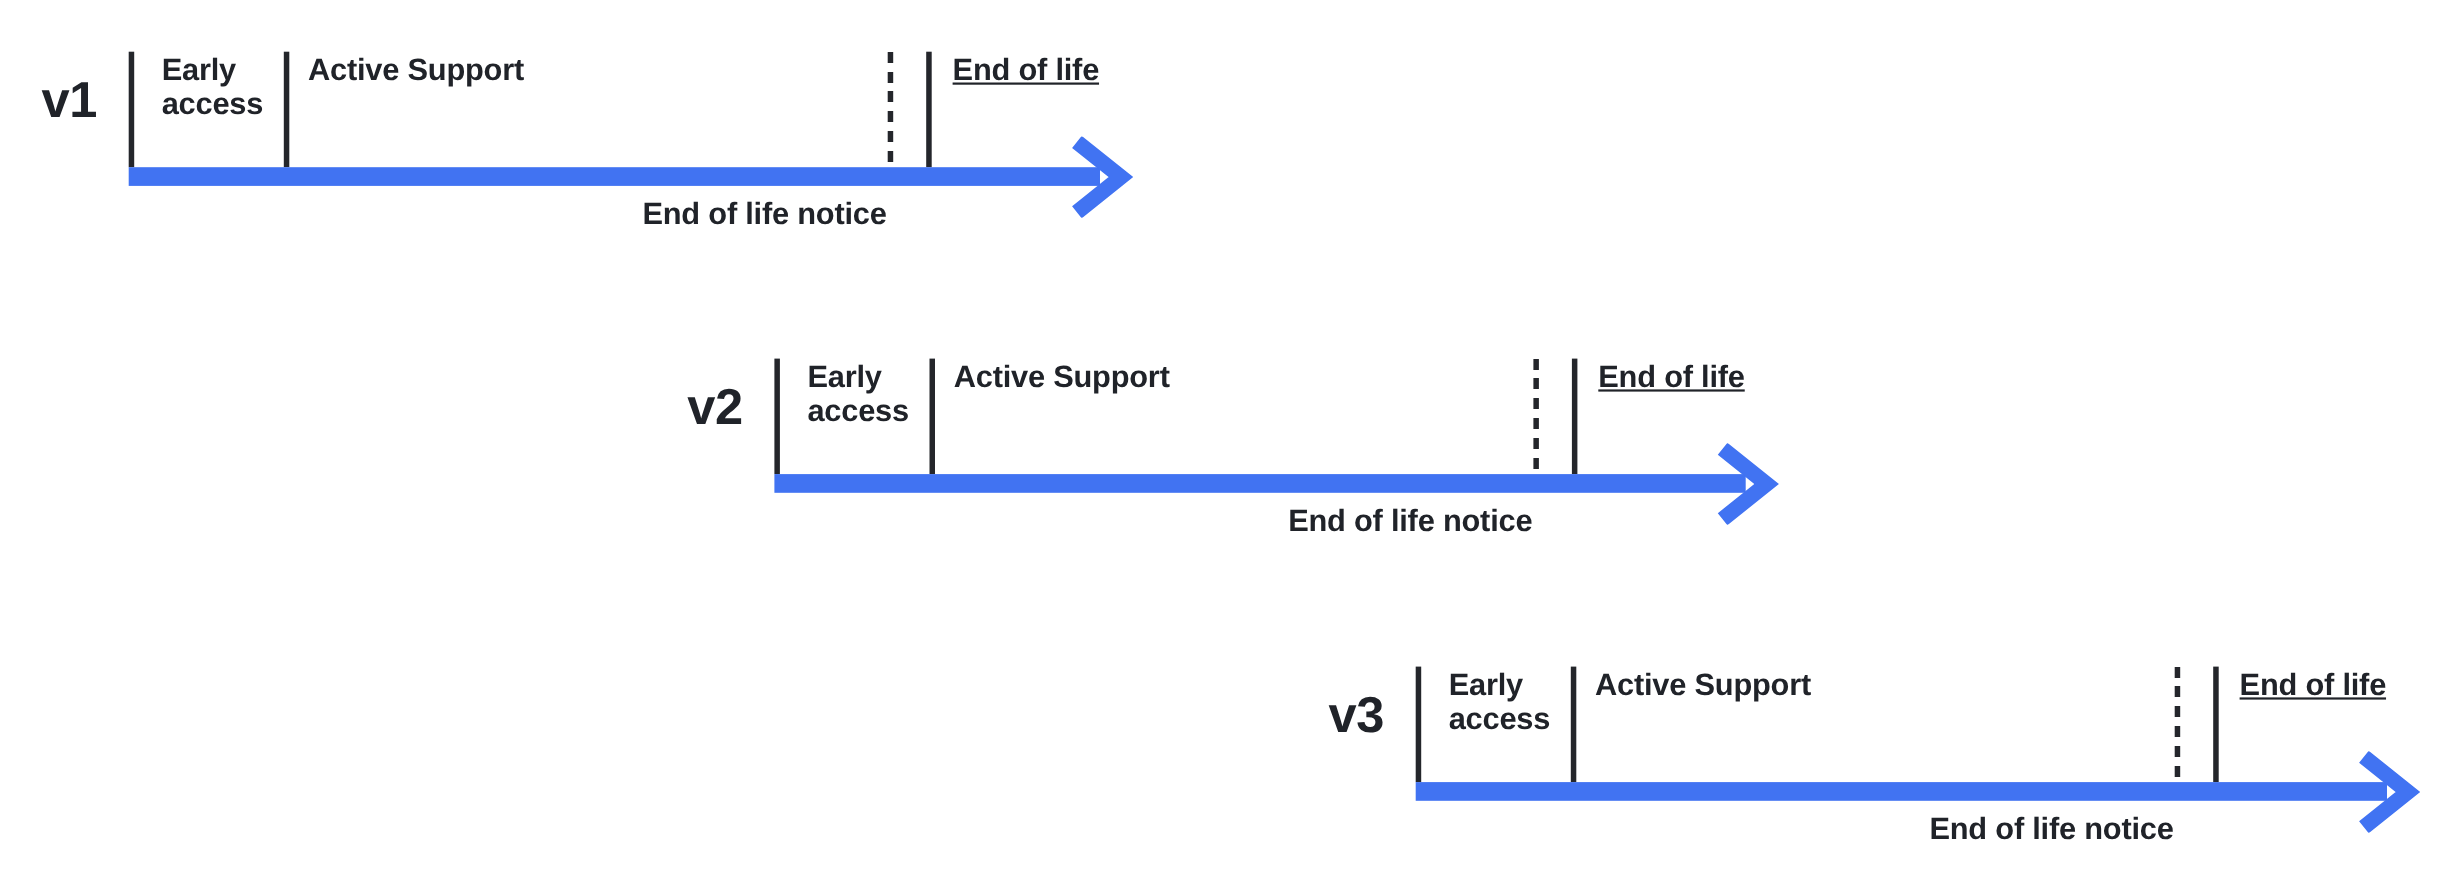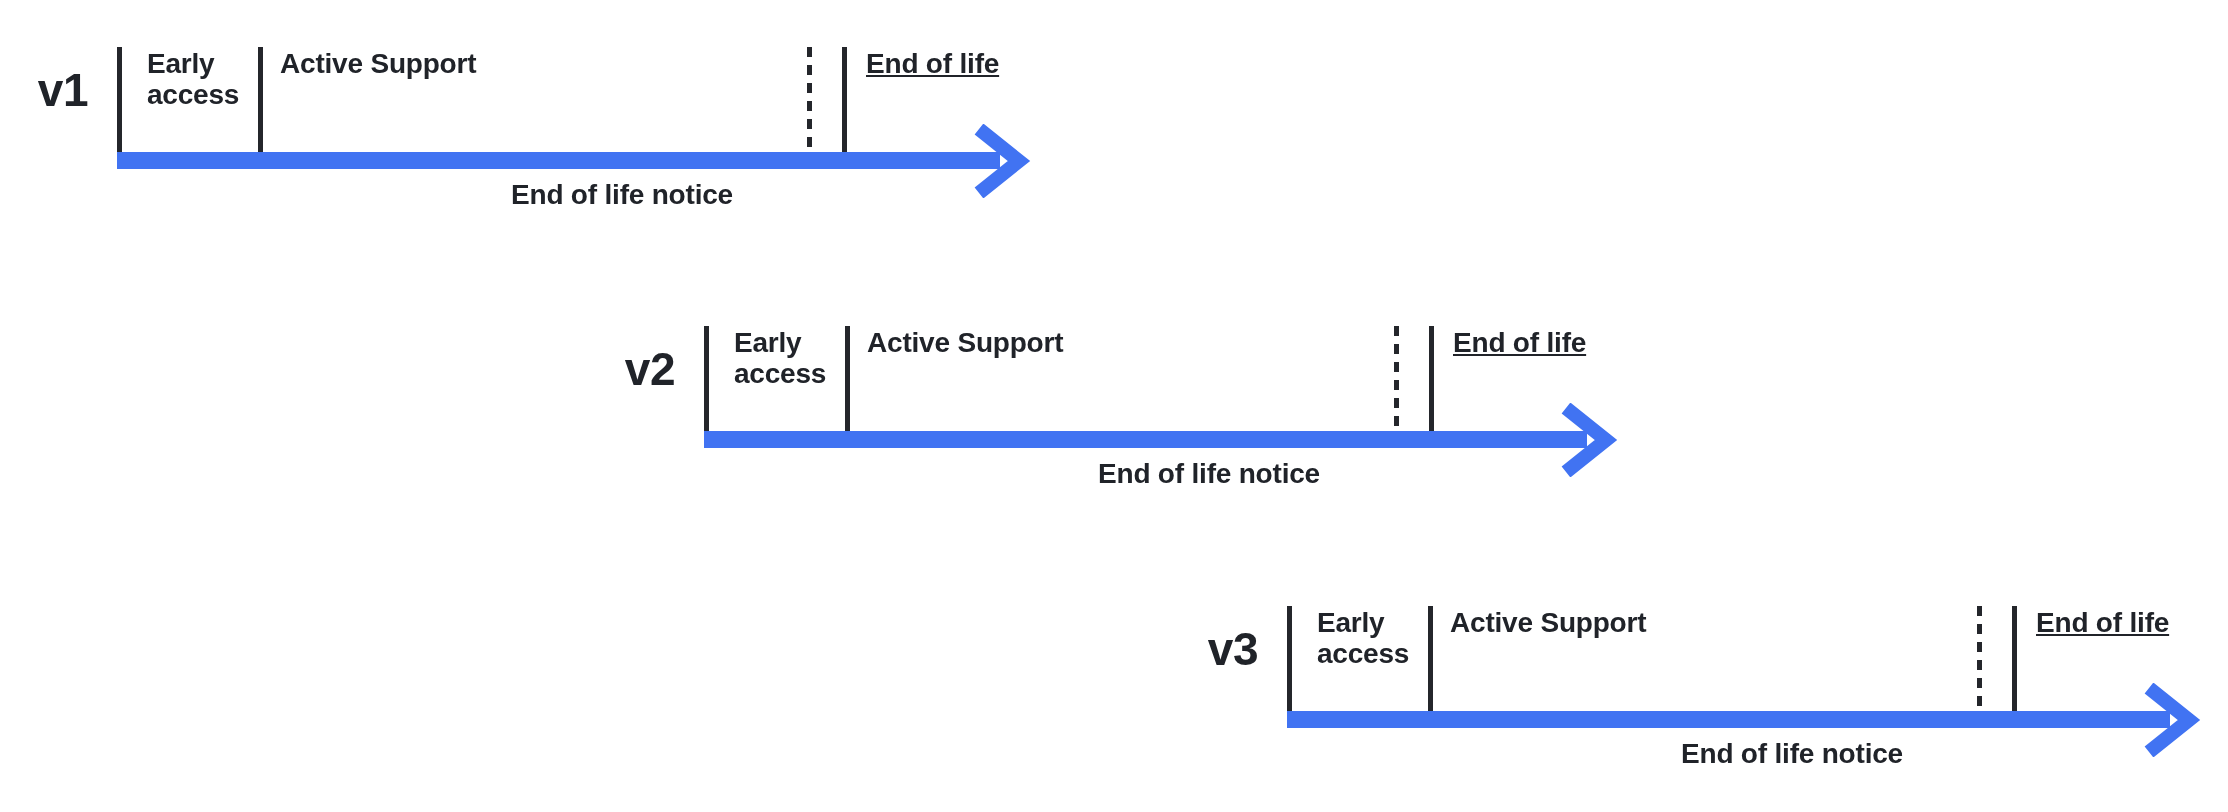--- a/index.html
+++ b/index.html
@@ -86,21 +86,21 @@
     position: absolute;
     font-size: 28px;
     line-height: 31px;
     font-weight: 700;
     letter-spacing: -0.2px;
     color: var(--text-color, #202329);
   }
   .early  { left: 147px; top: 8px; width: 118px; }
   .active { left: 280px; top: 8px; white-space: nowrap; }
   .eol    { left: 866px; top: 8px; white-space: nowrap; text-decoration: underline; }
-  .notice { left: 511px; top: 139px; width: 310px; text-align: left; white-space: nowrap; }
+  .notice { left: 496px; top: 139px; width: 310px; text-align: right; white-space: nowrap; }
 </style>
 </head>
 <body>
 
 <div class="canvas">
 
   <div class="row row1">
     <div class="vlabel">v1</div>
     <div class="tick t1"></div>
     <div class="tick t2"></div>

